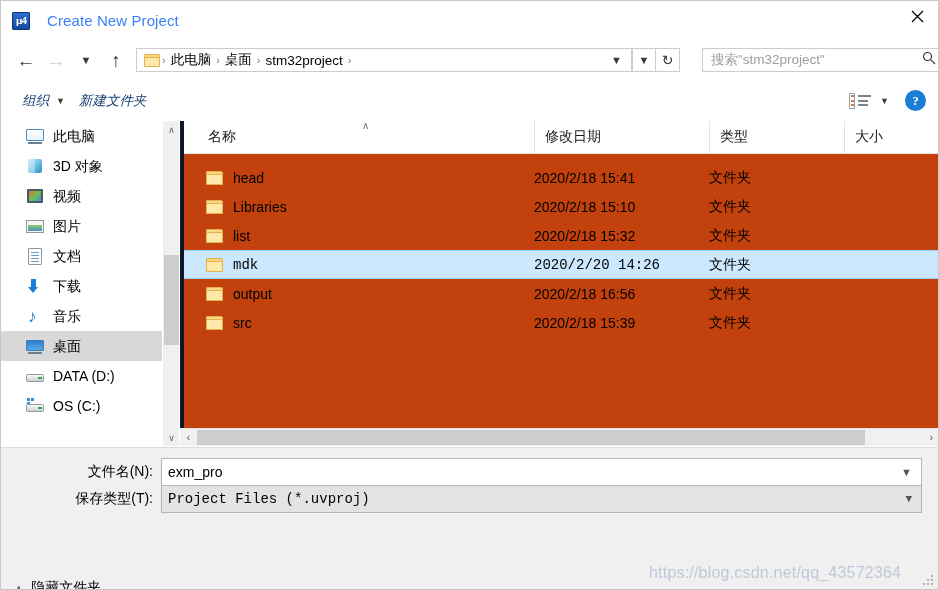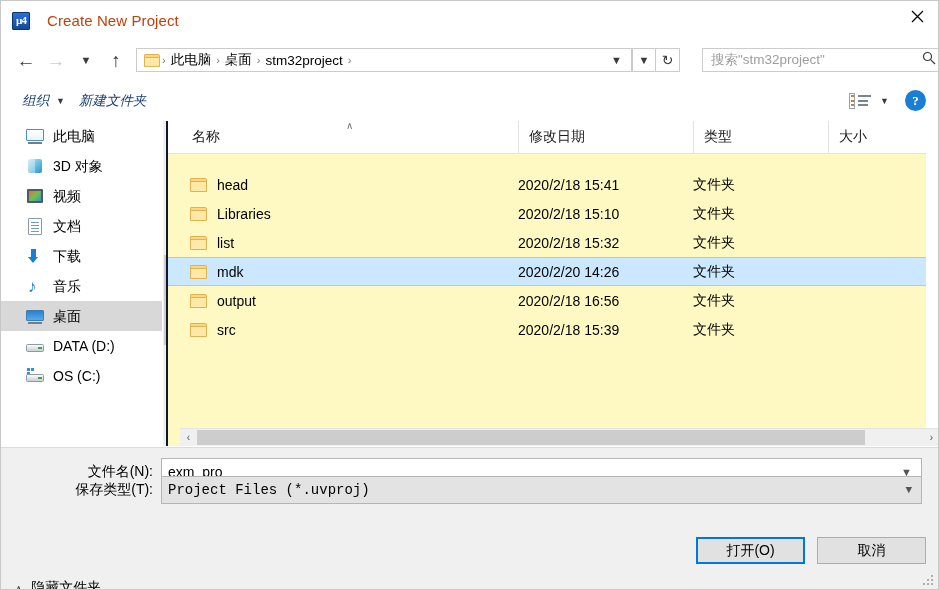--- a/index.html
+++ b/index.html
@@ -53,21 +53,21 @@
     font-size: 11px;
     font-weight: bold;
     line-height: 17px;
     text-align: center;
     letter-spacing: -1px;
     font-family: "Liberation Serif", serif;
   }
   .title-text {
     margin-left: 9px;
     font-size: 15px;
-    color: #c2410c;
+    color: #3b82f6;
     letter-spacing: 0.1px;
   }
   .win-close {
     position: absolute;
     right: 0; top: 0;
     width: 46px; height: 30px;
     display: flex; align-items: center; justify-content: center;
     cursor: default;
   }
   .win-close svg { display: block; }
@@ -414,24 +414,24 @@
   .ss-thumb {
     position: absolute;
     left: 1px;
     width: 15px;
     background: #cdcdcd;
   }
 
   
   .filelist {
     position: absolute;
-    left: 165px; top: 0;
+    left: 179px; top: 0;
     width: 760px; height: 325px;
-    background: #fef9c3;
-    border-left: 2px solid #0f172a;
+    background: #c2410c;
+    border-left: 4px solid #0f172a;
     box-sizing: border-box;
   }
   .col-headers {
     position: relative;
     height: 32px;
     background: #ffffff;
     border-bottom: 1px solid #e3e3e3;
   }
   .col-h {
     position: absolute;
@@ -460,20 +460,21 @@
     height: 29px;
     display: flex;
     align-items: center;
     position: relative;
     box-sizing: border-box;
   }
   .row.sel {
     background: #cce8ff;
     border-top: 1px solid #99d1ff;
     border-bottom: 1px solid #99d1ff;
+    font-family: Liberation Mono, monospace;
   }
   .cell-name {
     position: absolute;
     left: 22px;
     display: flex;
     align-items: center;
     font-size: 14px;
     color: #000000;
   }
   .row-fold {
@@ -535,21 +536,21 @@
   }
   .form-row {
     position: absolute;
     left: 0;
     width: 939px;
     height: 25px;
     display: flex;
     align-items: center;
   }
   .form-row.r1 { top: 11px; }
-  .form-row.r2 { top: 29px; }
+  .form-row.r2 { top: 38px; }
   .form-label {
     width: 160px;
     text-align: right;
     padding-right: 8px;
     font-size: 14px;
     color: #000000;
     box-sizing: border-box;
     white-space: nowrap;
   }
   .form-field {
@@ -737,20 +738,27 @@
             <span class="cube"></span>
           </span>
         <span class="side-label">3D 对象</span>
       </div>
       <div class="side-item">
         <span class="side-ico ico-vid">
             <span class="film"></span>
             <span class="strip"></span>
           </span>
         <span class="side-label">视频</span>
+      </div>
+      <div class="side-item">
+        <span class="side-ico ico-pic">
+            <span class="frame"></span>
+            <span class="mount"></span>
+          </span>
+        <span class="side-label">图片</span>
       </div>
       <div class="side-item">
         <span class="side-ico ico-doc">
           <span class="page"></span>
           <span class="ln" style="top:4px"></span>
             <span class="ln" style="top:7px"></span>
           <span class="ln" style="top:10px"></span>
             <span class="ln" style="top:13px"></span>
         </span>
         <span class="side-label">文档</span>
@@ -811,21 +819,21 @@
         </div>
         <div class="col-h" style="left:525px; width:135px">
           <span>类型</span>
         </div>
         <div class="col-h" style="left:660px; width:100px">
           <span>大小</span>
         </div>
       </div>
 
       <div class="rows">
-        <div class="row" style="margin-top:16px">
+        <div class="row" style="margin-top:9px">
           <span class="cell-name">
             <span class="row-fold fold">
                 <span class="f-back"></span>
                 <span class="f-front"></span>
               </span>
             <span>head</span>
           </span>
           <span class="cell-date">2020/2/18 15:41</span>
           <span class="cell-type">文件夹</span>
           <span class="cell-size"></span>
@@ -909,31 +917,28 @@
       </span>
     </div>
     <div class="form-row r2">
       <span class="form-label">保存类型(T):</span>
       <span class="form-field ro">
         <span class="field-text">Project Files (*.uvproj)</span>
         <span class="field-caret">▼</span>
       </span>
     </div>
 
-    <div class="btn-row">
-      <div class="btn default">打开(O)</div>
-      <div class="btn">取消</div>
-    </div>
   </div>
 
   <div class="hidefolders">
     <span class="hf-caret">∧</span>
     <span>隐藏文件夹</span>
   </div>
 
+  <div class="watermark">https://blog.csdn.net/qq_43572364</div>
 
   <div class="grip">
     <i style="left:8px; top:0"></i>
     <i style="left:4px; top:4px"></i>
       <i style="left:8px; top:4px"></i>
     <i style="left:0px; top:8px"></i>
       <i style="left:4px; top:8px"></i>
       <i style="left:8px; top:8px"></i>
   </div>
 

